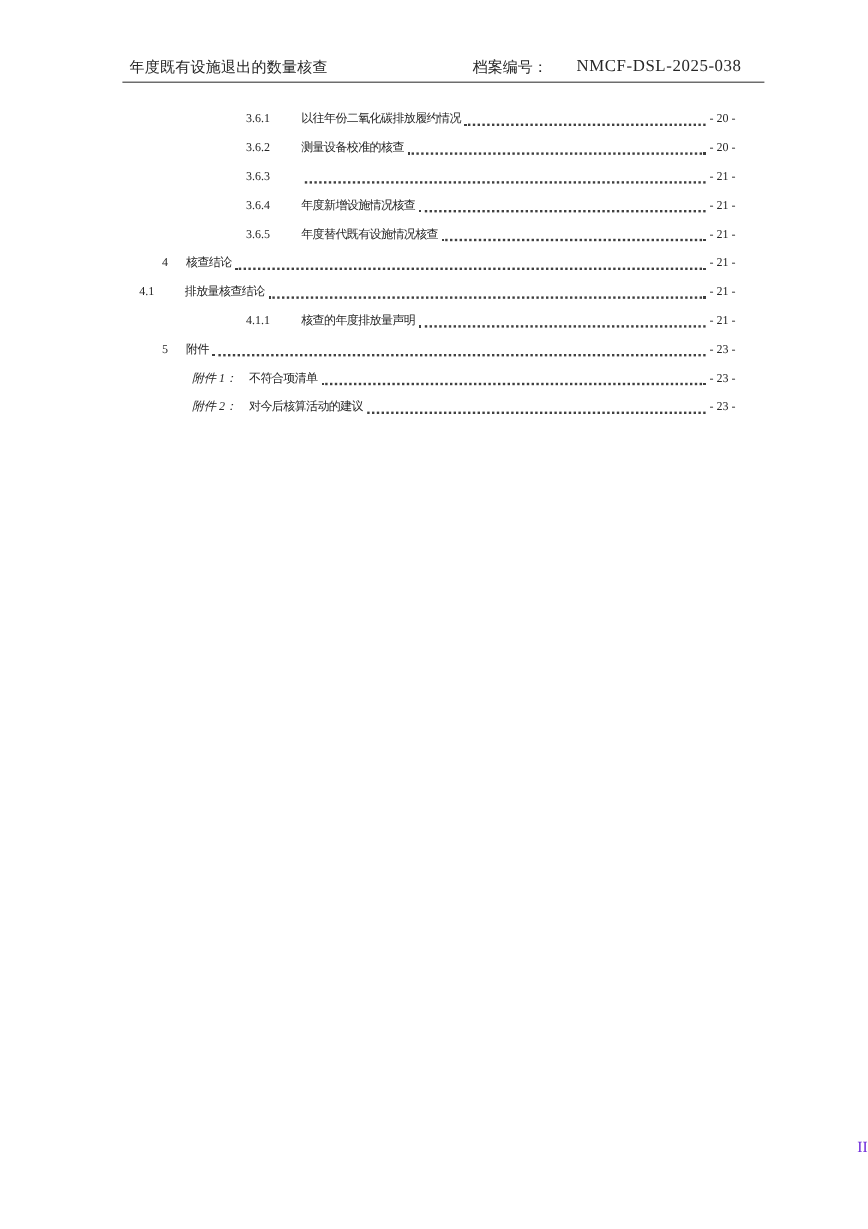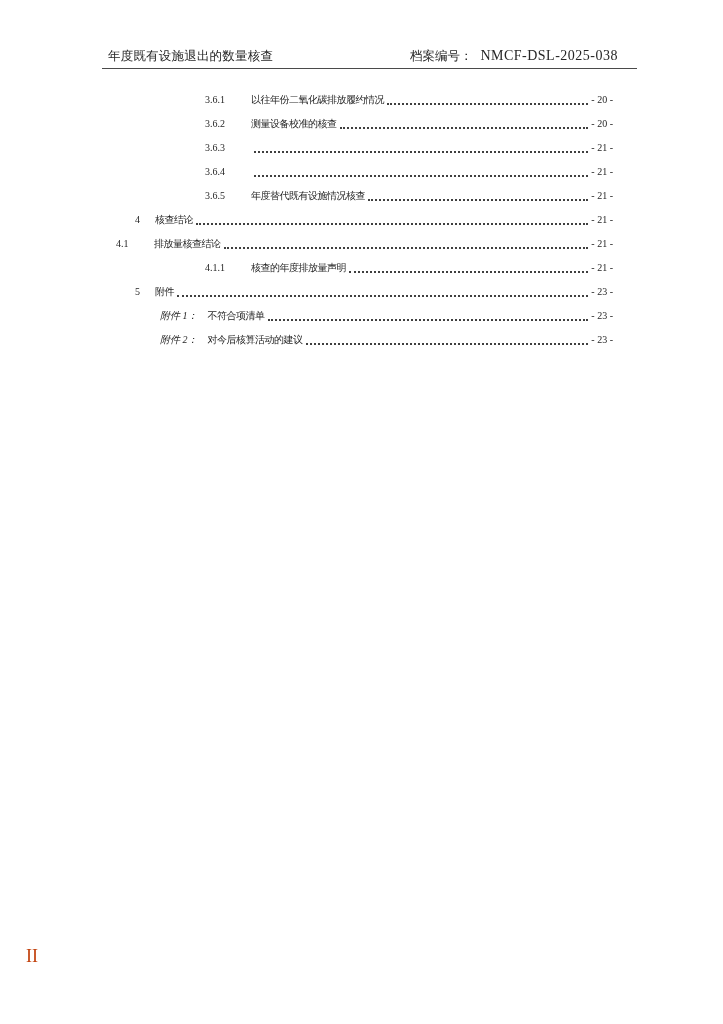--- a/index.html
+++ b/index.html
@@ -28,21 +28,21 @@
     display: flex;
     justify-content: space-between;
     align-items: baseline;
     font-size: 12.5px;
     line-height: 16px;
     padding-left: 6px;
     padding-right: 19px;
     white-space: nowrap;
   }
   .hdr-left { letter-spacing: 0.2px; }
-  .hdr-right { display: inline-flex; align-items: center; }
+  .hdr-right { display: inline-flex; align-items: center; gap: 16px; }
   .fileno {
     font-size: 14px;
     letter-spacing: 0.5px;
     margin-left: 8px;
   }
   .hdr-rule {
     margin-top: 4px;
     border-top: 1.5px solid #4a4a4a;
     height: 0;
   }
@@ -84,25 +84,25 @@
     min-width: 12px;
   }
   .toc-page { flex: none; white-space: pre; }
 
   
   .ftr {
     position: absolute;
     top: 948px;
     left: 0;
     width: 100%;
-    text-align: left;
+    text-align: right;
     text-indent: 26px;
-    font-size: 18px;
+    font-size: 13px;
     line-height: 16px;
-    color: #c2410c;
+    color: #6d28d9;
   }
 </style>
 </head>
 <body>
 
 <div class="page">
 
   <header class="hdr">
     <div class="hdr-row">
       <span class="hdr-left">年度既有设施退出的数量核查</span>
@@ -128,20 +128,21 @@
     <span class="toc-leader"></span>
     <span class="toc-page">- 20 -</span>
   </div>
       <div class="toc-row lvl3">
     <span class="toc-num">3.6.3</span>
     <span class="toc-leader"></span>
     <span class="toc-page">- 21 -</span>
   </div>
       <div class="toc-row lvl3">
     <span class="toc-num">3.6.4</span>
+    <span class="toc-title">年度新增设施情况核查</span>
     <span class="toc-leader"></span>
     <span class="toc-page">- 21 -</span>
   </div>
       <div class="toc-row lvl3">
     <span class="toc-num">3.6.5</span>
     <span class="toc-title">年度替代既有设施情况核查</span>
     <span class="toc-leader"></span>
     <span class="toc-page">- 21 -</span>
   </div>
       <div class="toc-row lvl1">

